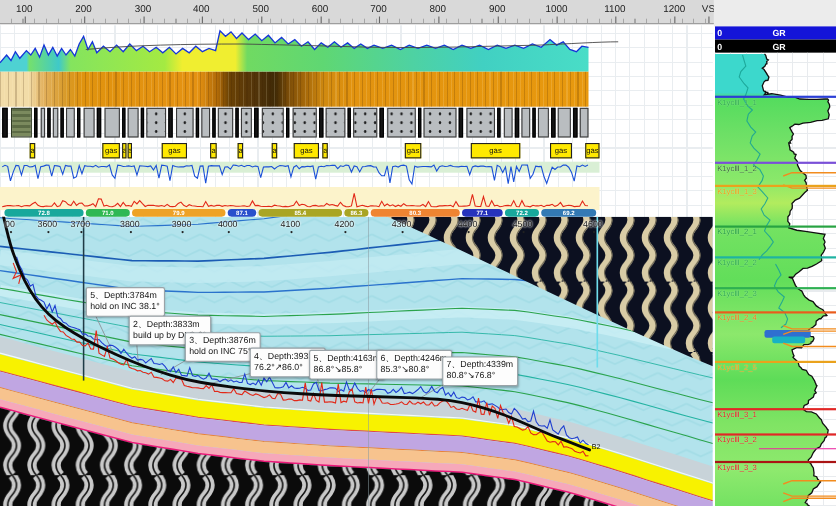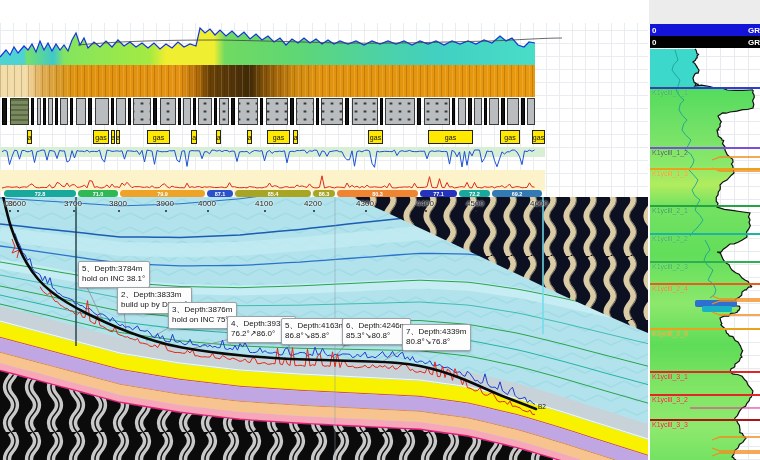--- a/index.html
+++ b/index.html
@@ -46,32 +46,47 @@
   
   .co{position:absolute;background:#fdfdfd;border:1px solid #9aa3a8;border-radius:2px;
       padding:2px 4px 2px 3px;font-size:8px;line-height:1.3;color:#151515;white-space:nowrap;
       box-shadow:0 1px 2px rgba(0,0,0,.28);z-index:5;}
   .co span{display:block;}
   
   .right-panel{position:absolute;left:650px;top:0;width:110px;height:460px;}
   .rp-top{height:24px;background:#ececec;}
   .rp-head{height:12px;display:flex;align-items:center;font-size:8px;font-weight:bold;}
   .rp-head .l{margin-left:2px;}
-  .rp-head .c{flex:1;text-align:right;}
+  .rp-head .c{flex:1;text-align:center;}
   .rp-body{position:relative;height:412px;background-color:#fff;
     background-image:repeating-linear-gradient(90deg,#e8ebee 0 1px,transparent 1px 14px),
                      repeating-linear-gradient(0deg,#e8ebee 0 1px,transparent 1px 13px);}
   .mk-line{position:absolute;left:0;width:110px;height:2px;z-index:3;}
   .mk-label{position:absolute;left:2px;font-size:7px;z-index:4;text-shadow:0 0 1px rgba(255,255,255,.6);}
 </style>
 </head>
 <body>
 
 <div class="screen">
 
+  <div class="ruler" id="ruler">
+      <span class="rtick" style="left: 22px;">100</span>
+      <span class="rtick" style="left: 76px;">200</span>
+      <span class="rtick" style="left: 130px;">300</span>
+      <span class="rtick" style="left: 183px;">400</span>
+      <span class="rtick" style="left: 237px;">500</span>
+      <span class="rtick" style="left: 291px;">600</span>
+      <span class="rtick" style="left: 344px;">700</span>
+      <span class="rtick" style="left: 398px;">800</span>
+      <span class="rtick" style="left: 452px;">900</span>
+      <span class="rtick" style="left: 506px;">1000</span>
+      <span class="rtick" style="left: 559px;">1100</span>
+      <span class="rtick" style="left: 613px;">1200</span>
+      <span class="rtick" style="left: 644px;">VS</span>
+    </div>
   <div class="ruler-right"></div>
 
   <div class="grid-bg"></div>
 
   <svg id="xsec" width="648" height="460" viewBox="0 0 648 460">
     <defs>
       <clipPath id="seisclip">
           <rect x="0" y="197" width="648" height="263"></rect>
         </clipPath>
       <pattern id="chev" width="26" height="14" patternUnits="userSpaceOnUse">
@@ -235,21 +250,21 @@
       <div class="seg" style="left: 207px; width: 26px; background: rgb(42, 80, 204);">87.1</div>
       <div class="seg" style="left: 235px; width: 76px; background: rgb(169, 165, 36);">85.4</div>
       <div class="seg" style="left: 313px; width: 22px; background: rgb(169, 165, 36);">86.3</div>
       <div class="seg" style="left: 337px; width: 81px; background: rgb(239, 132, 50);">80.3</div>
       <div class="seg" style="left: 420px; width: 37px; background: rgb(38, 51, 188);">77.1</div>
       <div class="seg" style="left: 459px; width: 31px; background: rgb(24, 168, 156);">72.2</div>
       <div class="seg" style="left: 492px; width: 50px; background: rgb(51, 121, 180);">69.2</div>
     </div>
   <div id="depths">
       <div class="dl" style="left: -6px;">00</div>
-      <div class="dl" style="left: 2px;">3600</div>
+      <div class="dl" style="left: 28px;">3600</div>
       <div class="dl" style="left: 58px;">3700</div>
       <div class="dl" style="left: 103px;">3800</div>
       <div class="dl" style="left: 150px;">3900</div>
       <div class="dl" style="left: 192px;">4000</div>
       <div class="dl" style="left: 249px;">4100</div>
       <div class="dl" style="left: 298px;">4200</div>
       <div class="dl" style="left: 350px;">4300</div>
       <div class="dl" style="left: 410px;">4400</div>
       <div class="dl" style="left: 460px;">4500</div>
       <div class="dl" style="left: 524px;">4600</div>

